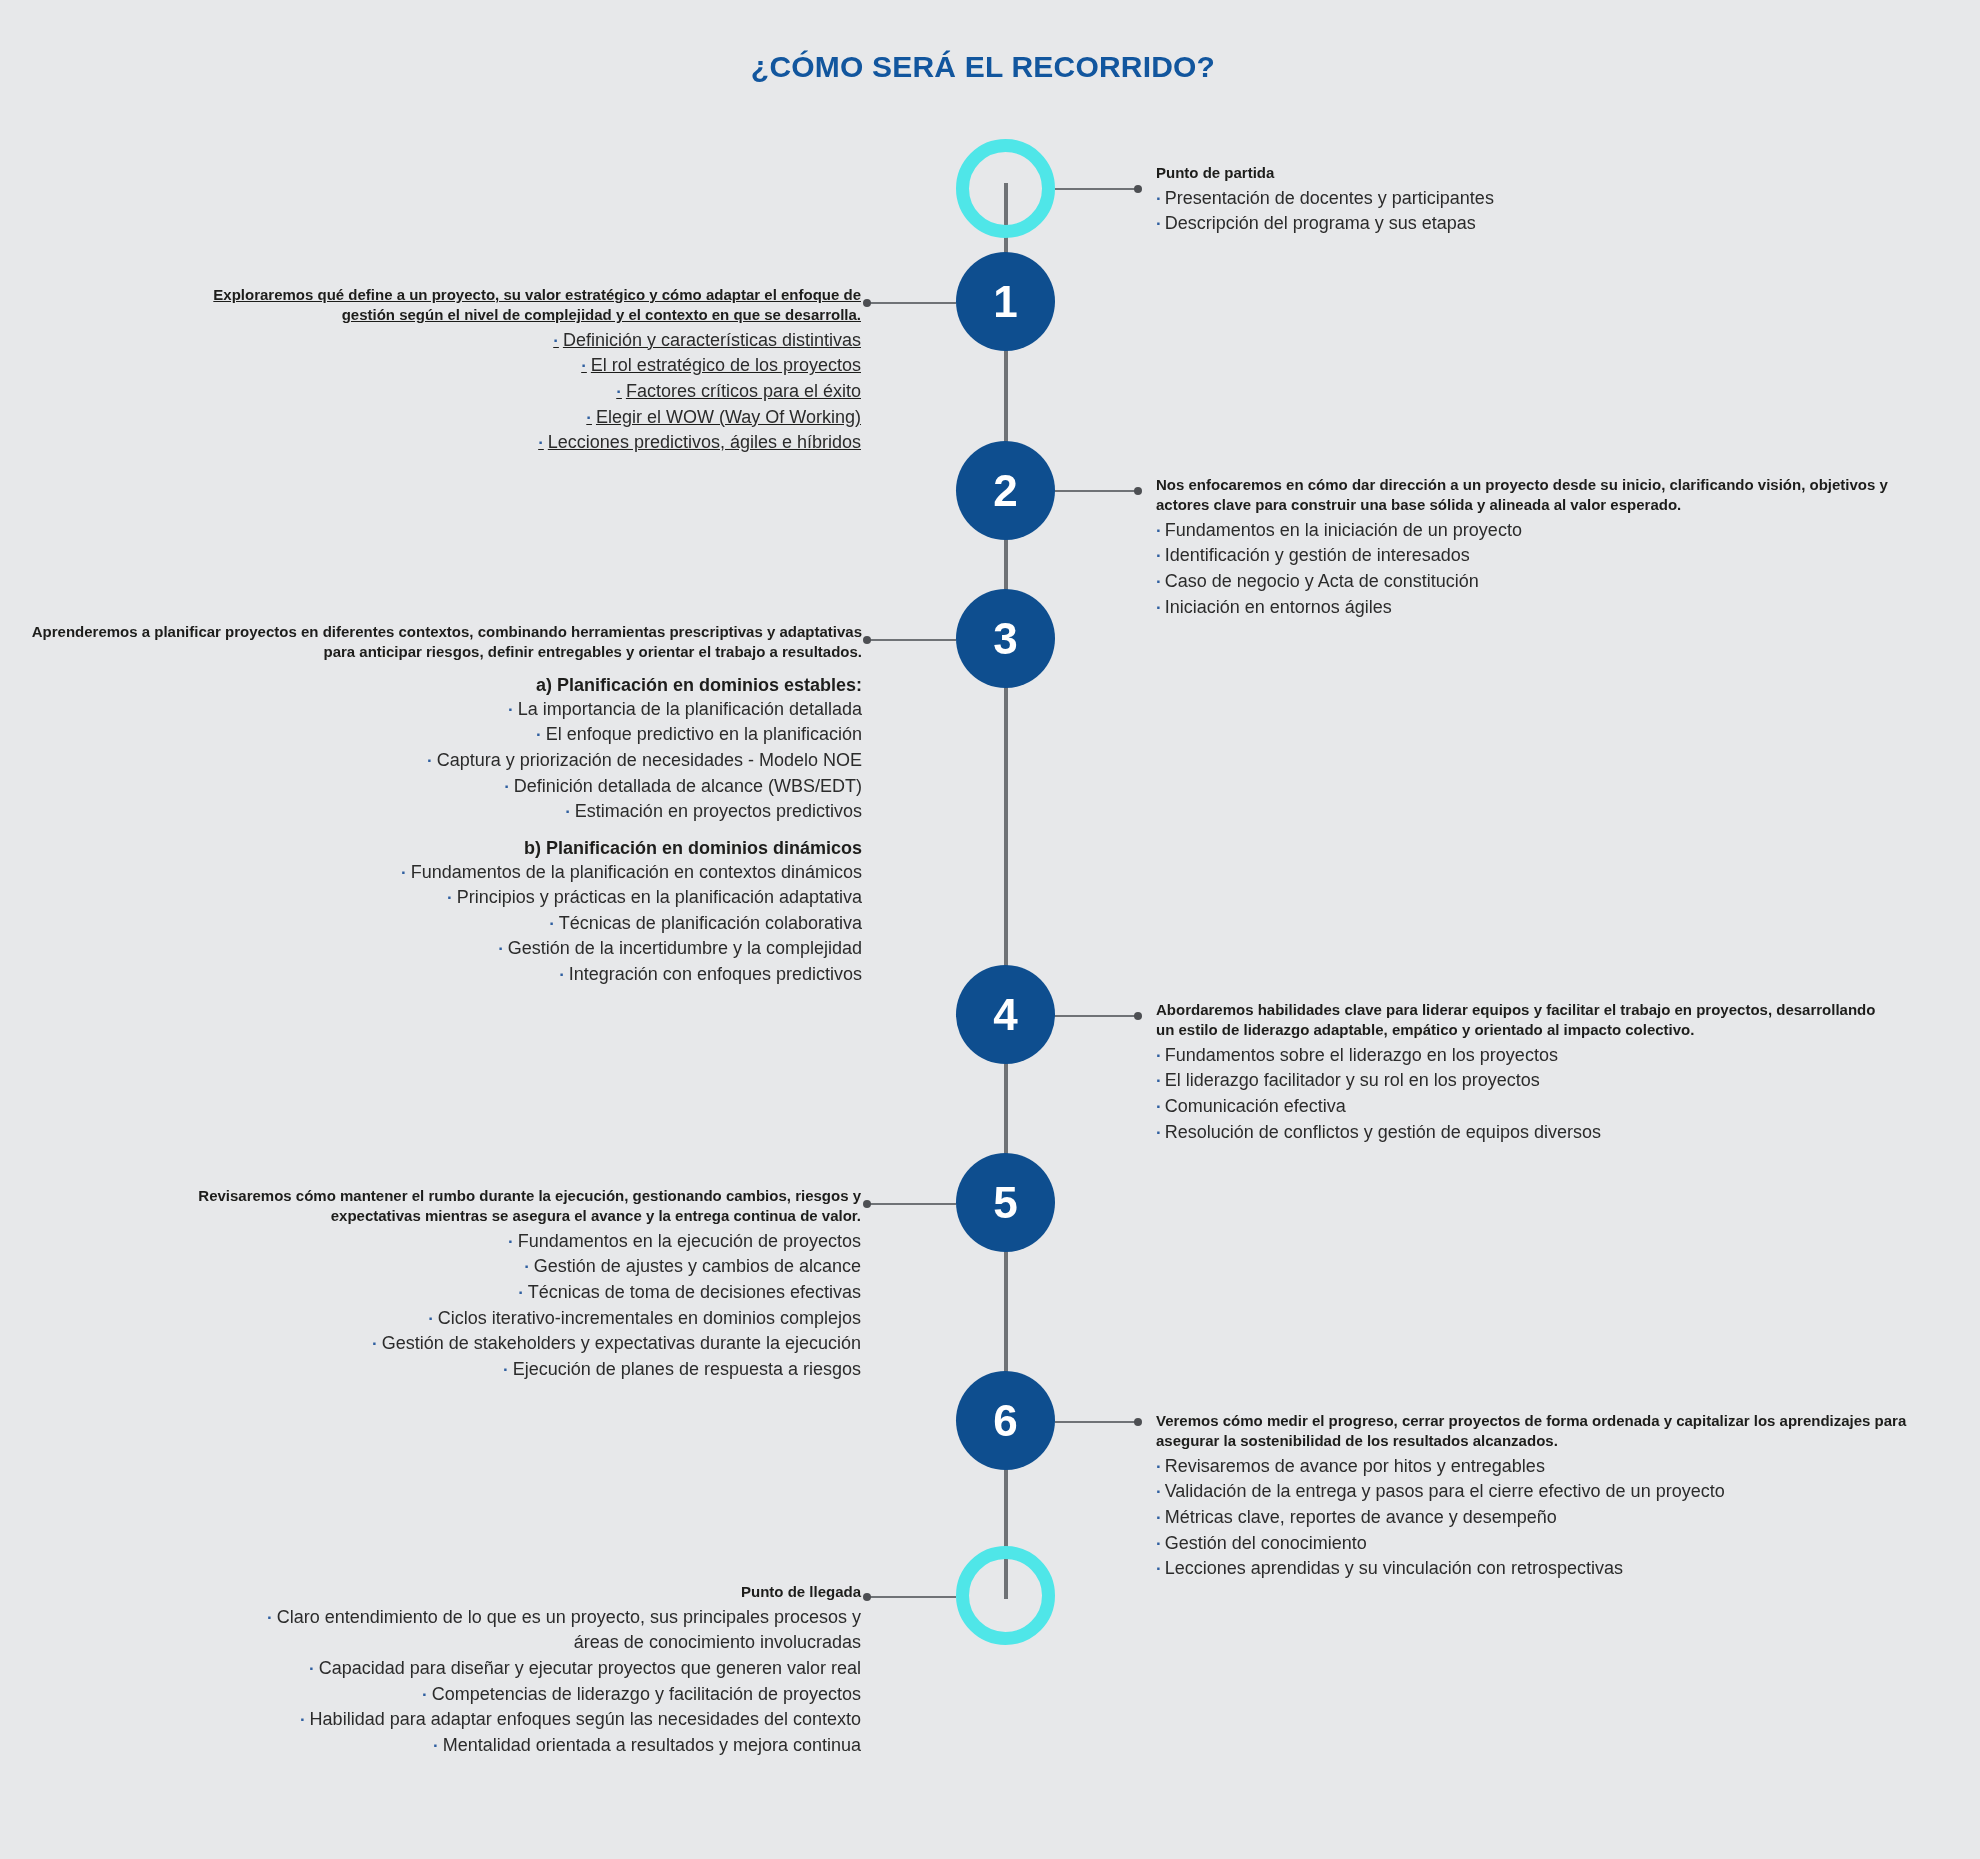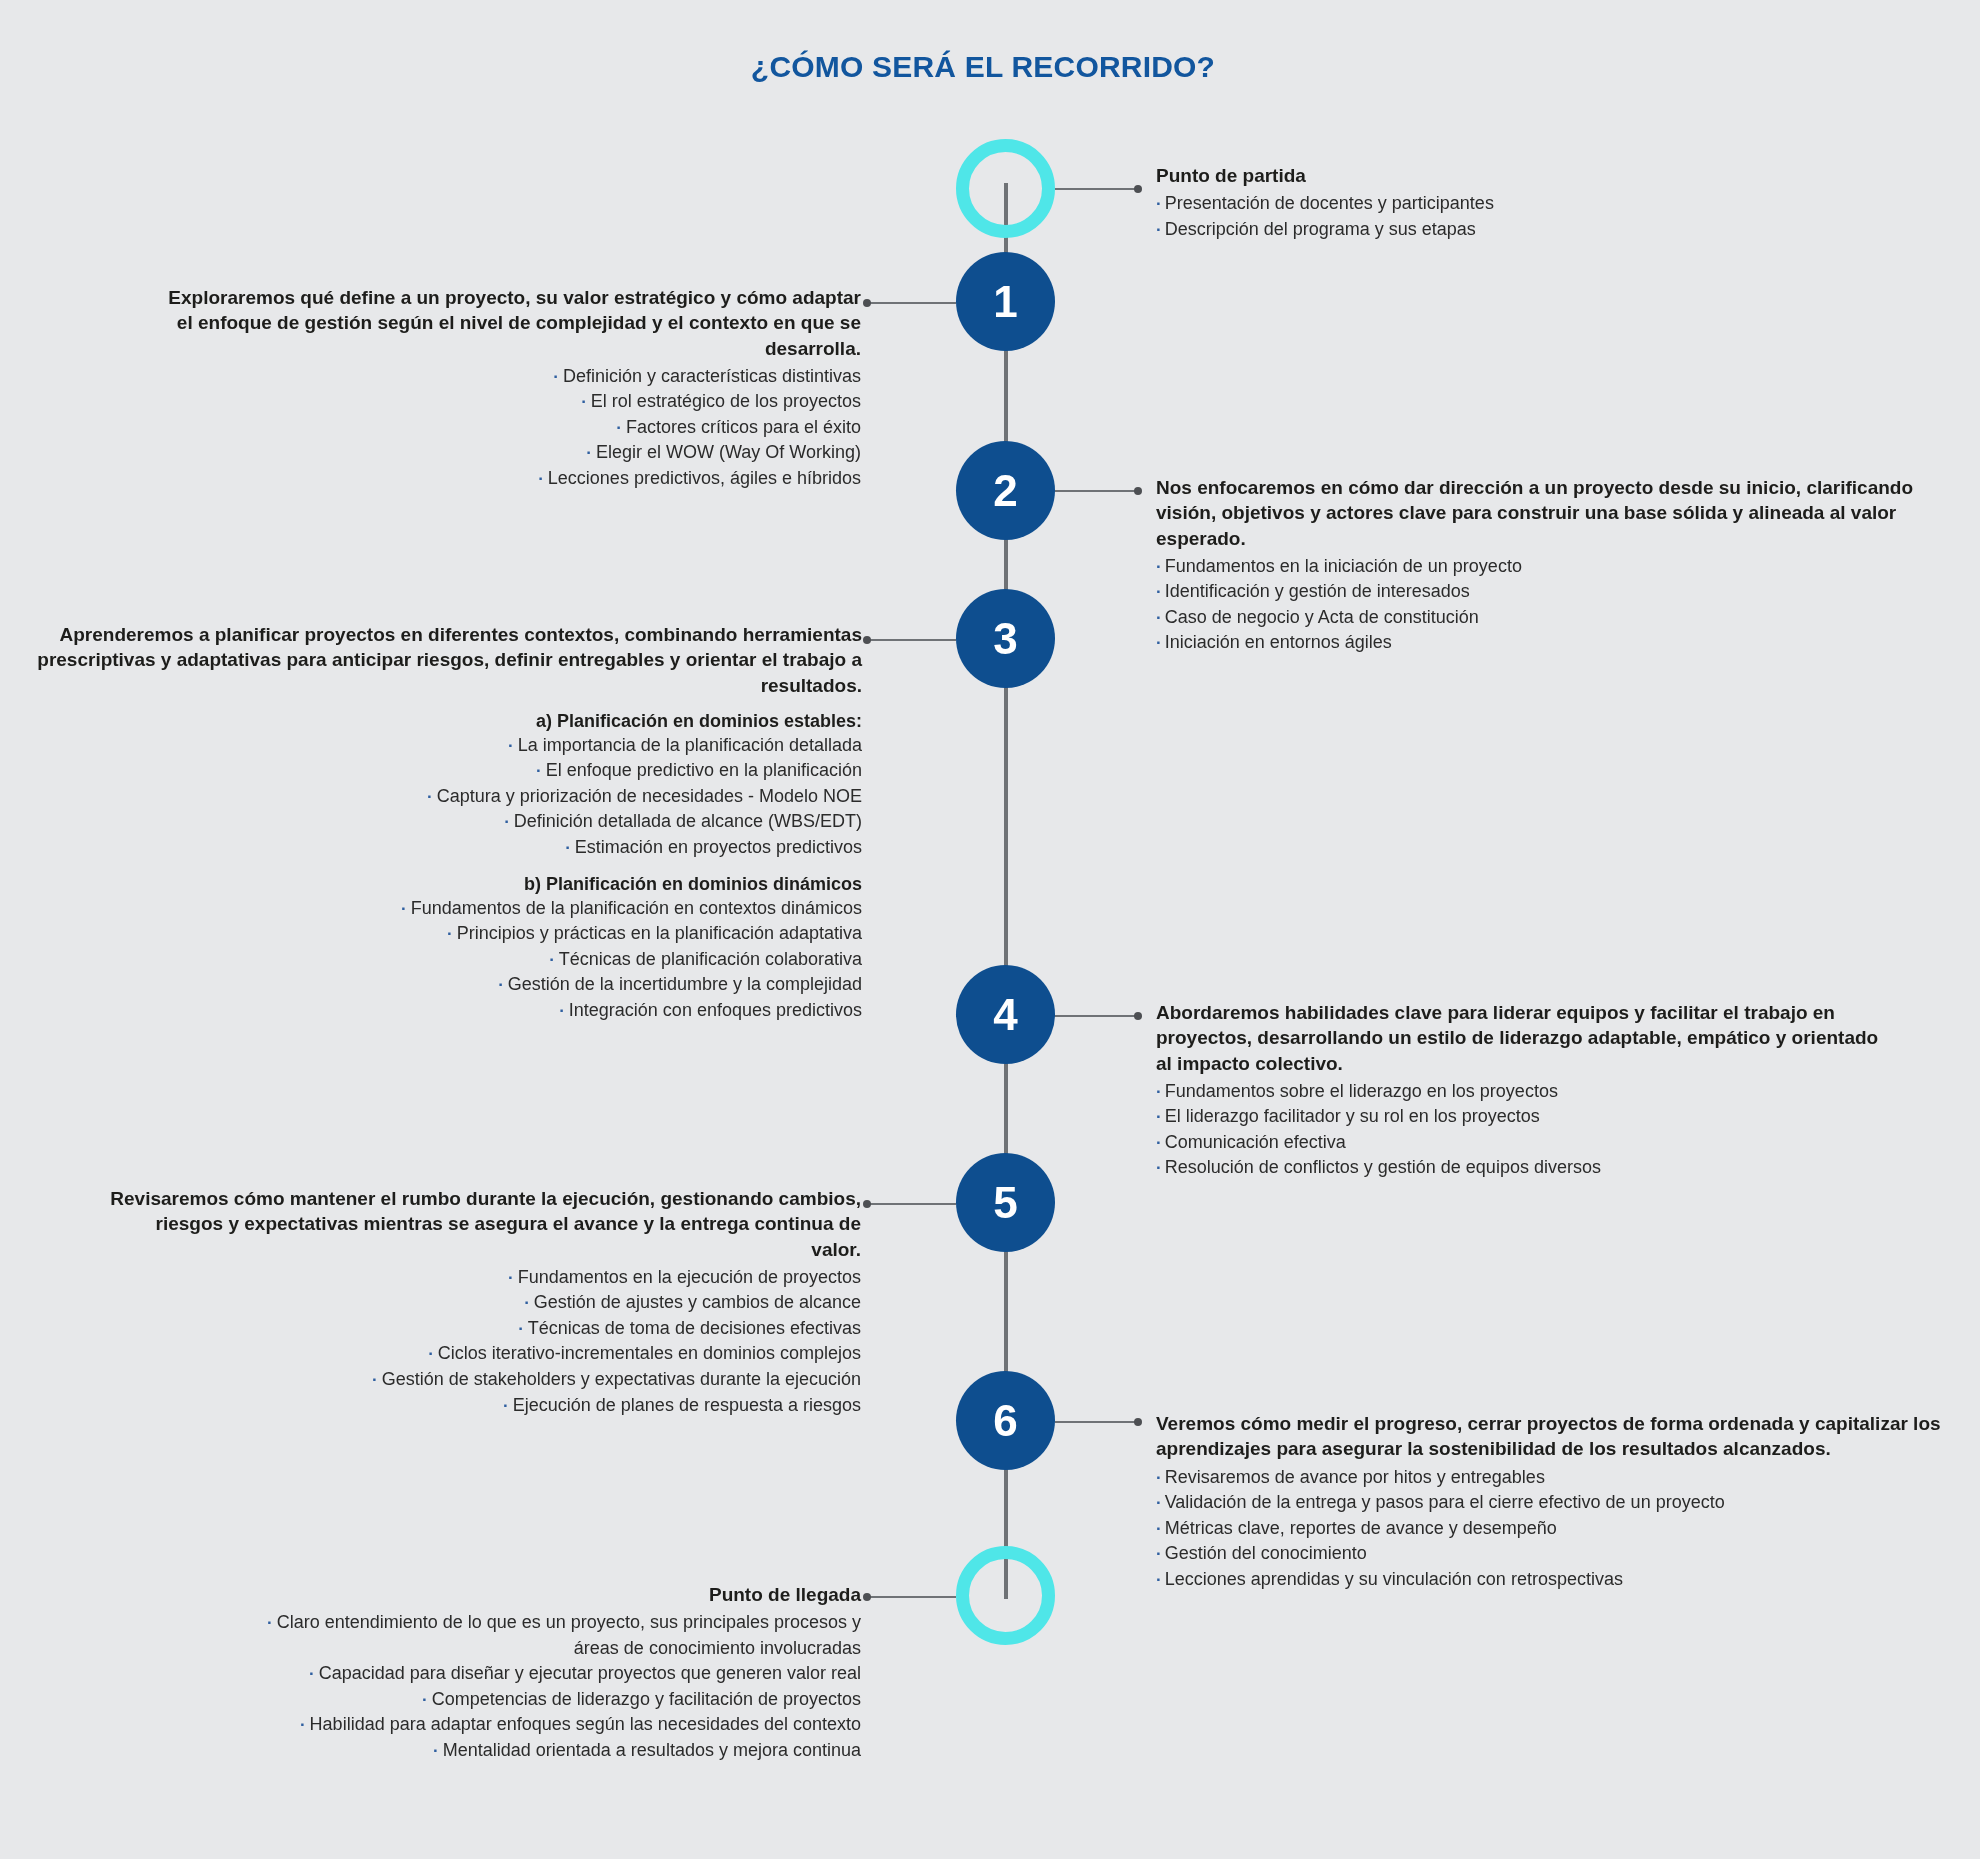--- a/index.html
+++ b/index.html
@@ -83,21 +83,21 @@
   }
   .conn.to-right .dot { right: -4px; }
   .conn.to-left  .dot { left: -4px; }
 
   
   .block { position: absolute; }
   .block.right { text-align: left; }
   .block.left  { text-align: right; }
 
   .block h3 {
-    font-size: 19px;
+    font-size: 15px;
     font-weight: bold;
     line-height: 1.33;
     color: #1d1d1b;
     margin-bottom: 3px;
   }
   .block .sub {
     font-size: 18px;
     font-weight: bold;
     color: #1d1d1b;
     margin-top: 13px;
@@ -136,21 +136,21 @@
     <li><span class="b">·</span><span>Descripción del programa y sus etapas</span></li>
   </ul>
 </div>
 
 <div class="node num" style="top:252px;">
     <span>1</span>
   </div>
 <div class="conn to-left" style="left:867px; top:302px; width:89px;">
     <span class="dot"></span>
   </div>
-<div class="block left" style="left:158px; top:285px; width:703px;">
+<div class="block left" style="left:158px; top:285px; width:703px;text-decoration:underline;">
   <h3>Exploraremos qué define a un proyecto, su valor estratégico y cómo adaptar el enfoque de gestión según el nivel de complejidad y el contexto en que se desarrolla.</h3>
   <ul>
     <li><span class="b">·</span><span>Definición y características distintivas</span></li>
     <li><span class="b">·</span><span>El rol estratégico de los proyectos</span></li>
     <li><span class="b">·</span><span>Factores críticos para el éxito</span></li>
     <li><span class="b">·</span><span>Elegir el WOW (Way Of Working)</span></li>
     <li><span class="b">·</span><span>Lecciones predictivos, ágiles e híbridos</span></li>
   </ul>
 </div>
 

